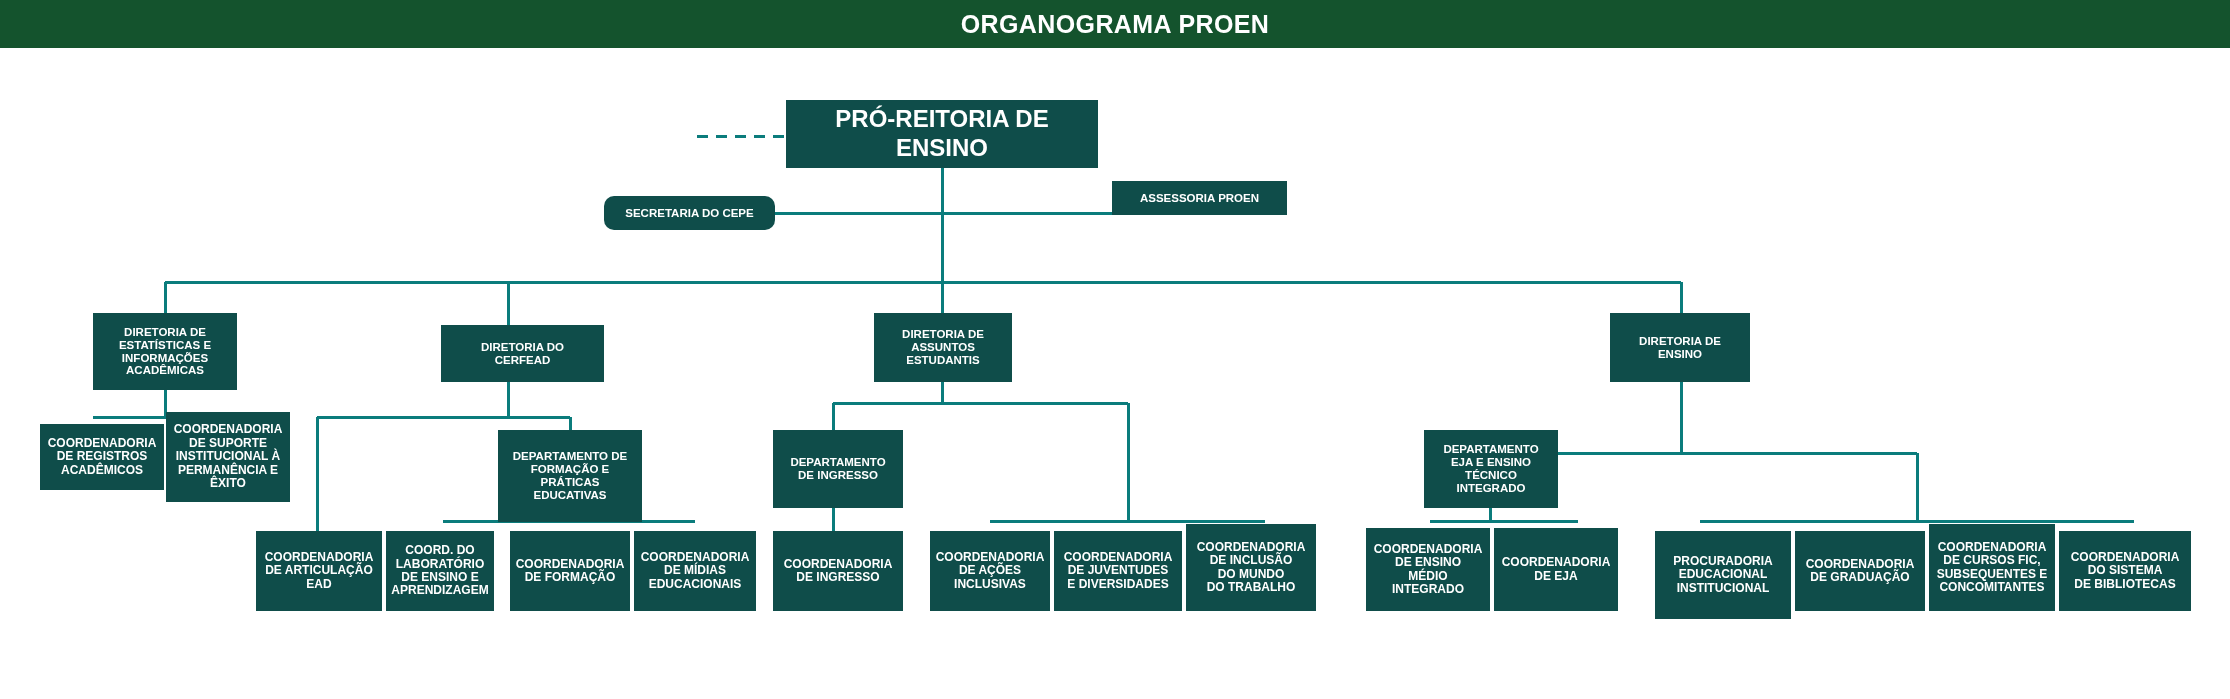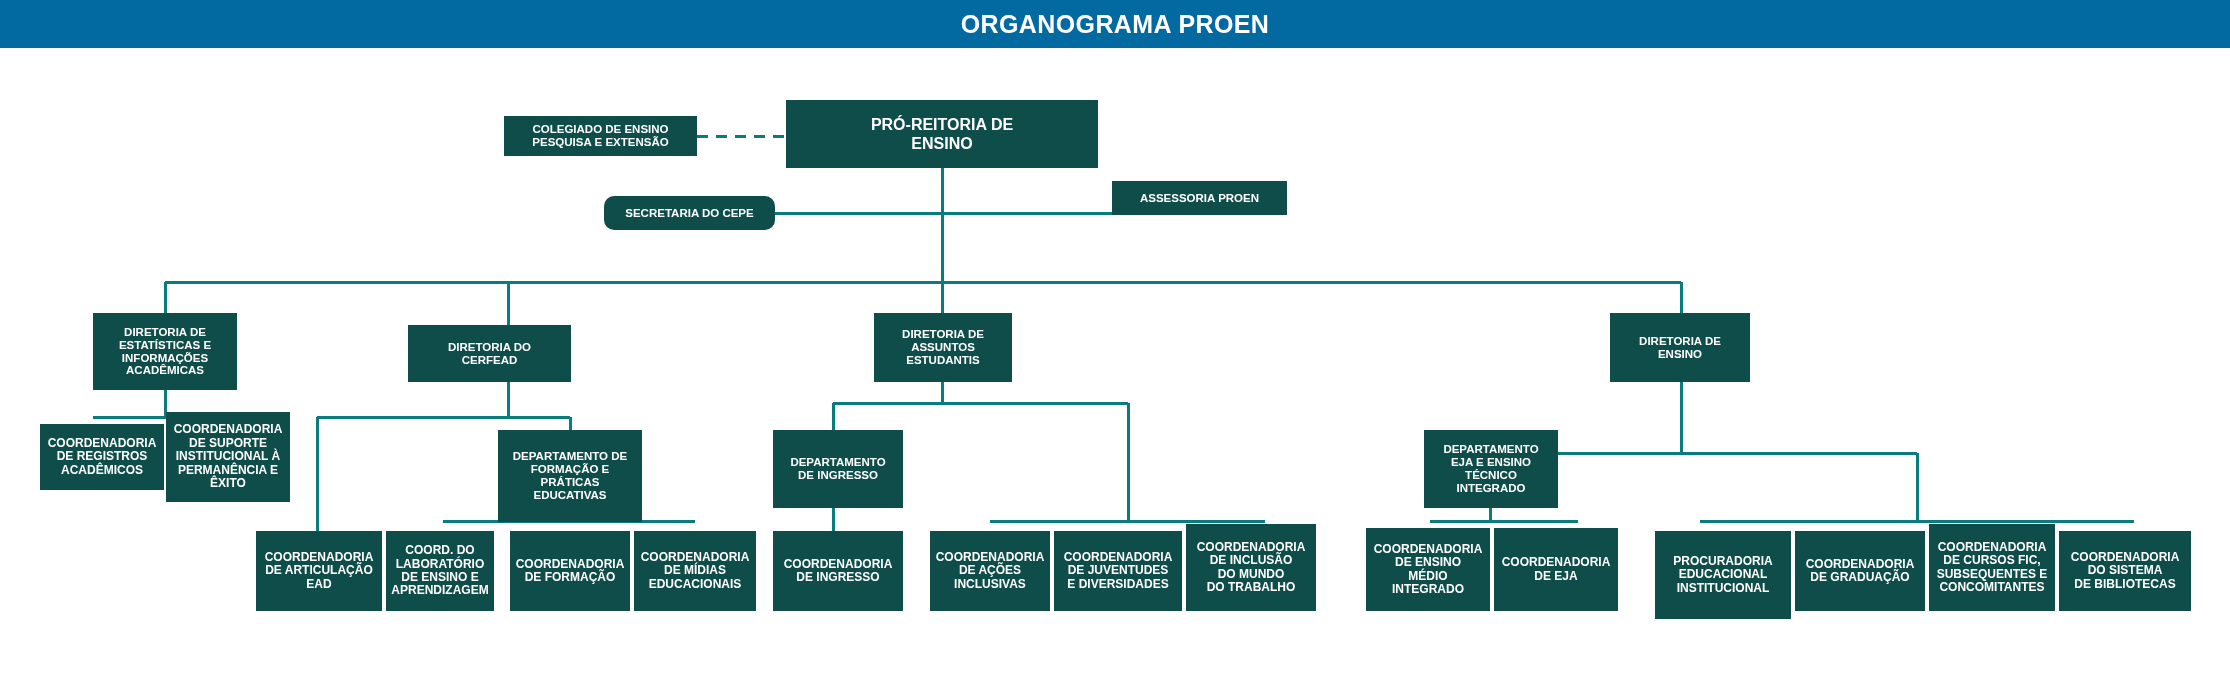--- a/index.html
+++ b/index.html
@@ -21,21 +21,21 @@
     overflow: hidden;
   }
 
   
   #title-bar {
     position: absolute;
     left: 0;
     top: 0;
     width: 2230px;
     height: 48px;
-    background: #0369a1;
+    background: #14532d;
     display: flex;
     align-items: center;
     justify-content: center;
   }
   #title-text {
     color: #ffffff;
     font-size: 25px;
     font-weight: bold;
     letter-spacing: 0.4px;
     text-align: center;
@@ -69,21 +69,21 @@
     align-items: center;
     justify-content: center;
     text-align: center;
     padding: 2px 3px;
     line-height: 1.12;
     font-weight: bold;
     white-space: pre-line;
     overflow: hidden;
   }
   .node.root {
-    font-size: 16px;
+    font-size: 24px;
     line-height: 1.2;
   }
   .node.lvl-aside {
     font-size: 11.5px;
   }
   .node.lvl-dir {
     font-size: 11.5px;
   }
   .node.lvl-dept {
     font-size: 11.5px;
@@ -163,33 +163,31 @@
         
         <line x1="1917" y1="453" x2="1917" y2="521"></line>
         <line x1="1700" y1="521" x2="2134" y2="521"></line>
 
       </g>
     </svg>
 
     <div class="node root" style="left:786px; top:100px; width:312px; height:68px;">PRÓ-REITORIA DE
 ENSINO</div>
 
-    <div class="node lvl-aside" style="left:504px; top:116px; width:193px; height:40px;">COLEGIADO DE ENSINO
-PESQUISA E EXTENSÃO</div>
 
     <div class="node lvl-aside" style="left:604px; top:196px; width:171px; height:34px;border-radius:10px;">SECRETARIA DO CEPE</div>
 
     <div class="node lvl-aside" style="left:1112px; top:181px; width:175px; height:34px;">ASSESSORIA PROEN</div>
 
     <div class="node lvl-dir" style="left:93px; top:313px; width:144px; height:77px;">DIRETORIA DE
 ESTATÍSTICAS E
 INFORMAÇÕES
 ACADÊMICAS</div>
 
-    <div class="node lvl-dir" style="left:408px; top:325px; width:163px; height:57px;">DIRETORIA DO
+    <div class="node lvl-dir" style="left:441px; top:325px; width:163px; height:57px;">DIRETORIA DO
 CERFEAD</div>
 
     <div class="node lvl-dir" style="left:874px; top:313px; width:138px; height:69px;">DIRETORIA DE
 ASSUNTOS
 ESTUDANTIS</div>
 
     <div class="node lvl-dir" style="left:1610px; top:313px; width:140px; height:69px;">DIRETORIA DE
 ENSINO</div>
 
     <div class="node lvl-coord" style="left:40px; top:424px; width:124px; height:66px;">COORDENADORIA

